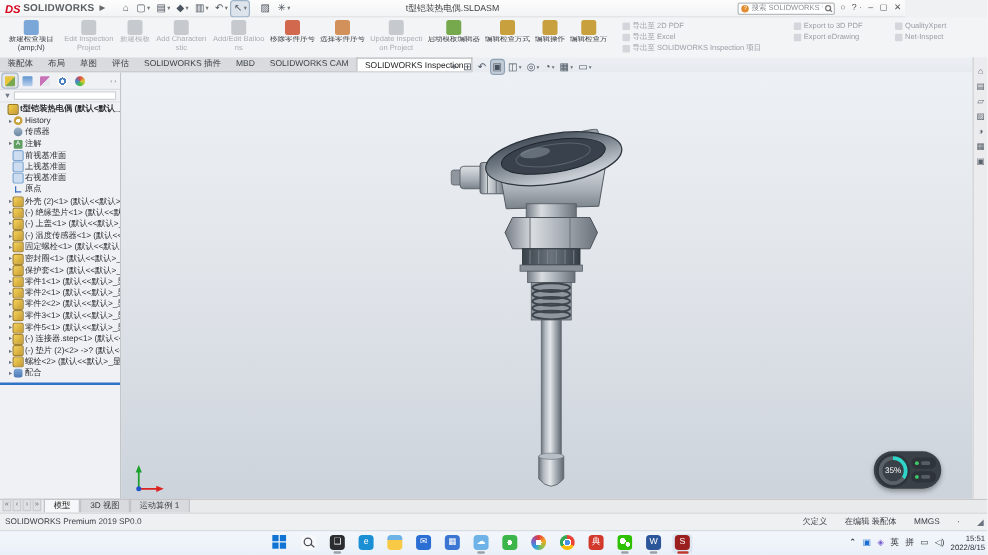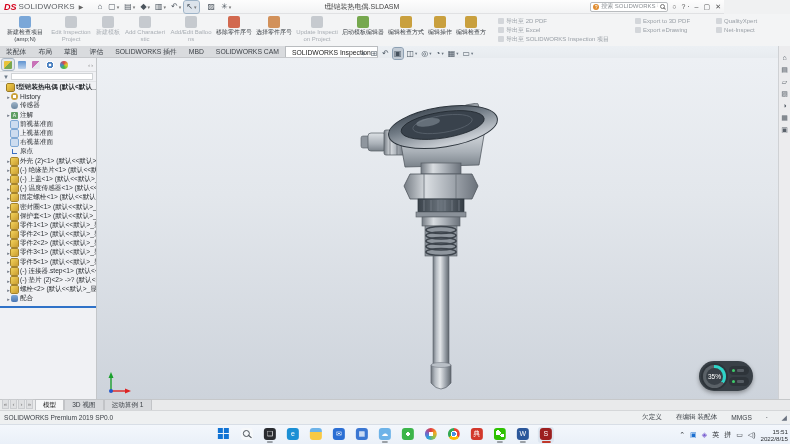--- a/index.html
+++ b/index.html
@@ -4,21 +4,21 @@
 <style>
   *{margin:0;padding:0;box-sizing:border-box;}
   html,body{width:790px;height:444px;overflow:hidden;}
   body{font-family:"Liberation Sans","DejaVu Sans",sans-serif;color:#333;background:#fff;position:relative;}
   .window{position:absolute;inset:0;background:#f0f1f2;}
 
   
   .titlebar{position:absolute;left:0;top:0;width:724px;height:14px;background:linear-gradient(#fdfdfd,#f2f3f4);border-bottom:1px solid #e0e1e3;display:flex;align-items:center;font-size:7px;}
   .logo{display:flex;align-items:center;gap:2px;padding:0 4px;}
   .logo-mark{color:#d6001c;font-weight:bold;font-style:italic;font-size:9px;}
-  .logo-text{color:#5b5f63;font-weight:normal;font-size:8px;letter-spacing:.2px;}
+  .logo-text{color:#5b5f63;font-weight:bold;font-size:8px;letter-spacing:.2px;}
   .logo-exp{color:#666;font-size:6px;margin-left:2px;}
   .qat{display:flex;align-items:center;gap:1px;margin-left:8px;}
   .qat .qbtn{display:flex;align-items:center;height:12px;padding:0 2px;border-radius:2px;color:#4c555e;font-size:8px;line-height:10px;}
   .qat .qbtn.active{background:#dde4ec;outline:1px solid #9fb4c8;}
   .qat .caret{font-size:5px;color:#777;margin-left:1px;}
   .title-center{position:absolute;left:0;right:0;text-align:center;font-size:7px;color:#444;pointer-events:none;}
   .tb-right{margin-left:auto;display:flex;align-items:center;gap:4px;padding-right:3px;}
   .searchbox{display:flex;align-items:center;gap:2px;width:78px;height:10px;border:1px solid #b9bcbf;background:#fff;border-radius:2px;padding:0 2px;font-size:6px;color:#8a8f94;}
   .sb-badge{width:6px;height:6px;border-radius:50%;background:#e08b2d;color:#fff;font-size:5px;line-height:6px;text-align:center;flex:0 0 auto;}
   .sb-text{white-space:nowrap;overflow:hidden;flex:1;}

